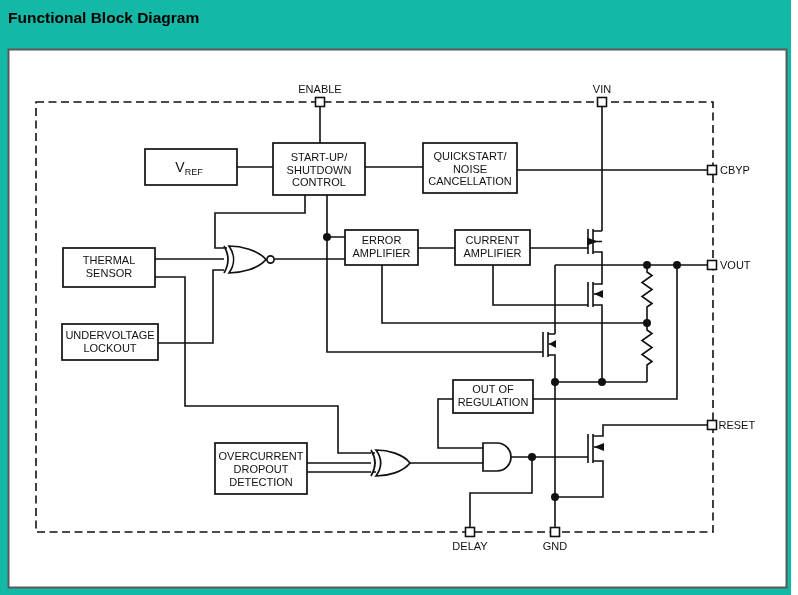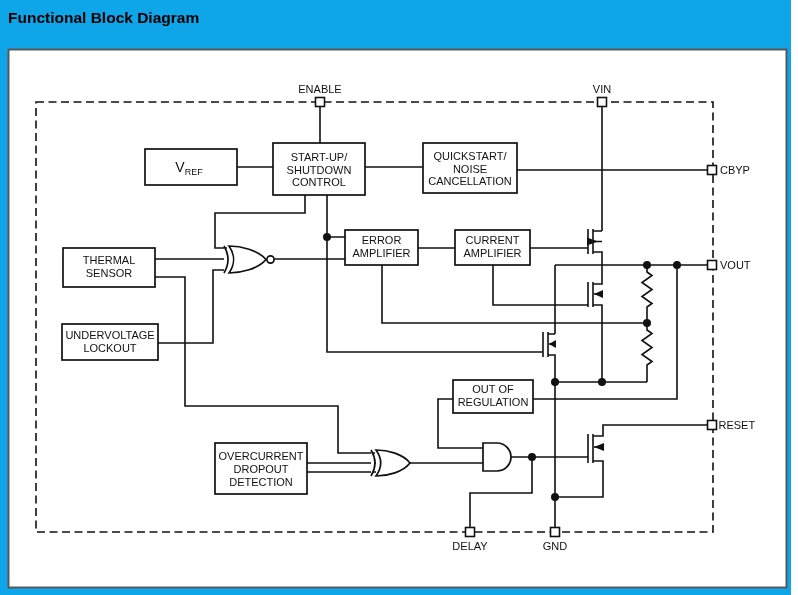--- a/index.html
+++ b/index.html
@@ -1,16 +1,16 @@
 <!DOCTYPE html>
 <html><head>
 <meta charset="utf-8">
 <style>
   html,body{margin:0;padding:0;background:#ffffff;}
-  .page{position:relative;width:791px;height:595px;background:#0ea5e9;
+  .page{position:relative;width:791px;height:595px;background:#14b8a6;
         font-family:"Liberation Sans", sans-serif;}
   svg{position:absolute;left:0;top:0;}
   .wire{fill:none;stroke:#111;stroke-width:1.6;}
   .boxr{fill:#fff;stroke:#111;stroke-width:1.7;}
   .gate{fill:#fff;stroke:#111;stroke-width:1.7;}
   .pinsq{fill:#fff;stroke:#111;stroke-width:1.6;}
   .dot{fill:#111;stroke:none;}
   .lbl{font-family:"Liberation Sans",sans-serif;font-size:11px;fill:#111;}
   .blk{font-family:"Liberation Sans",sans-serif;font-size:11px;fill:#111;text-anchor:middle;}
   .ttl{font-family:"Liberation Sans",sans-serif;font-size:15.5px;font-weight:bold;fill:#000;}

